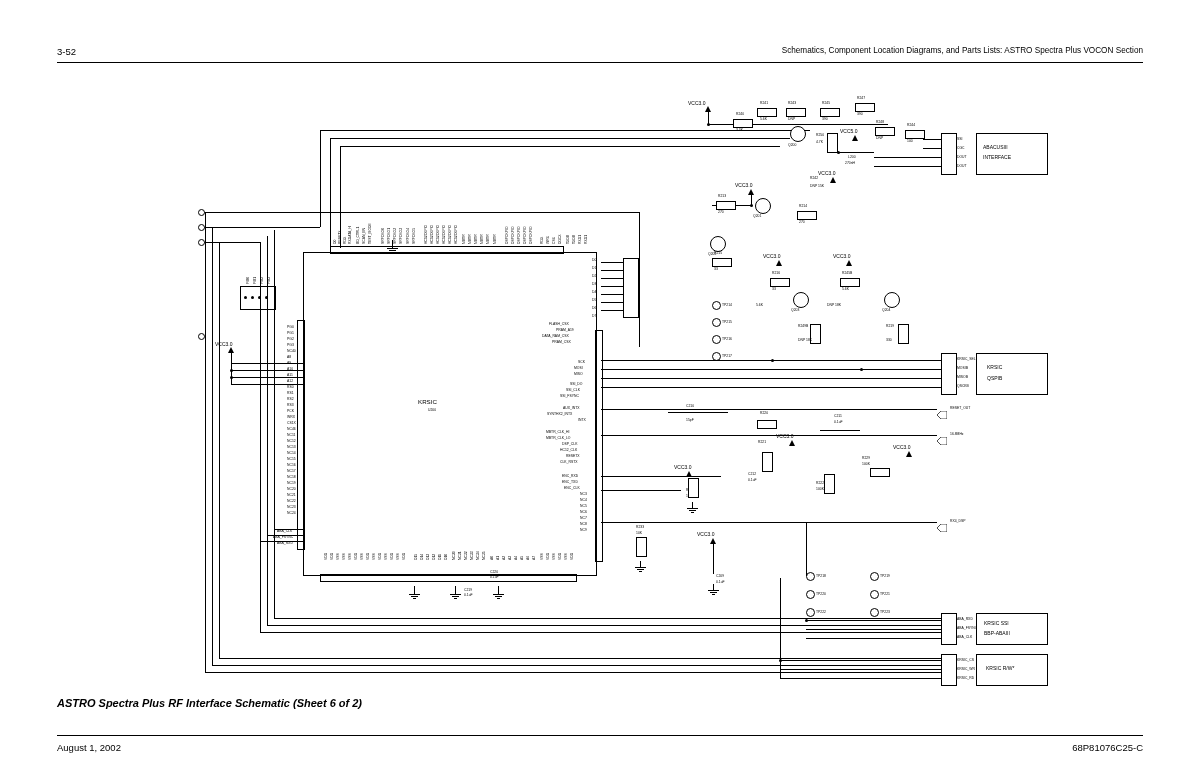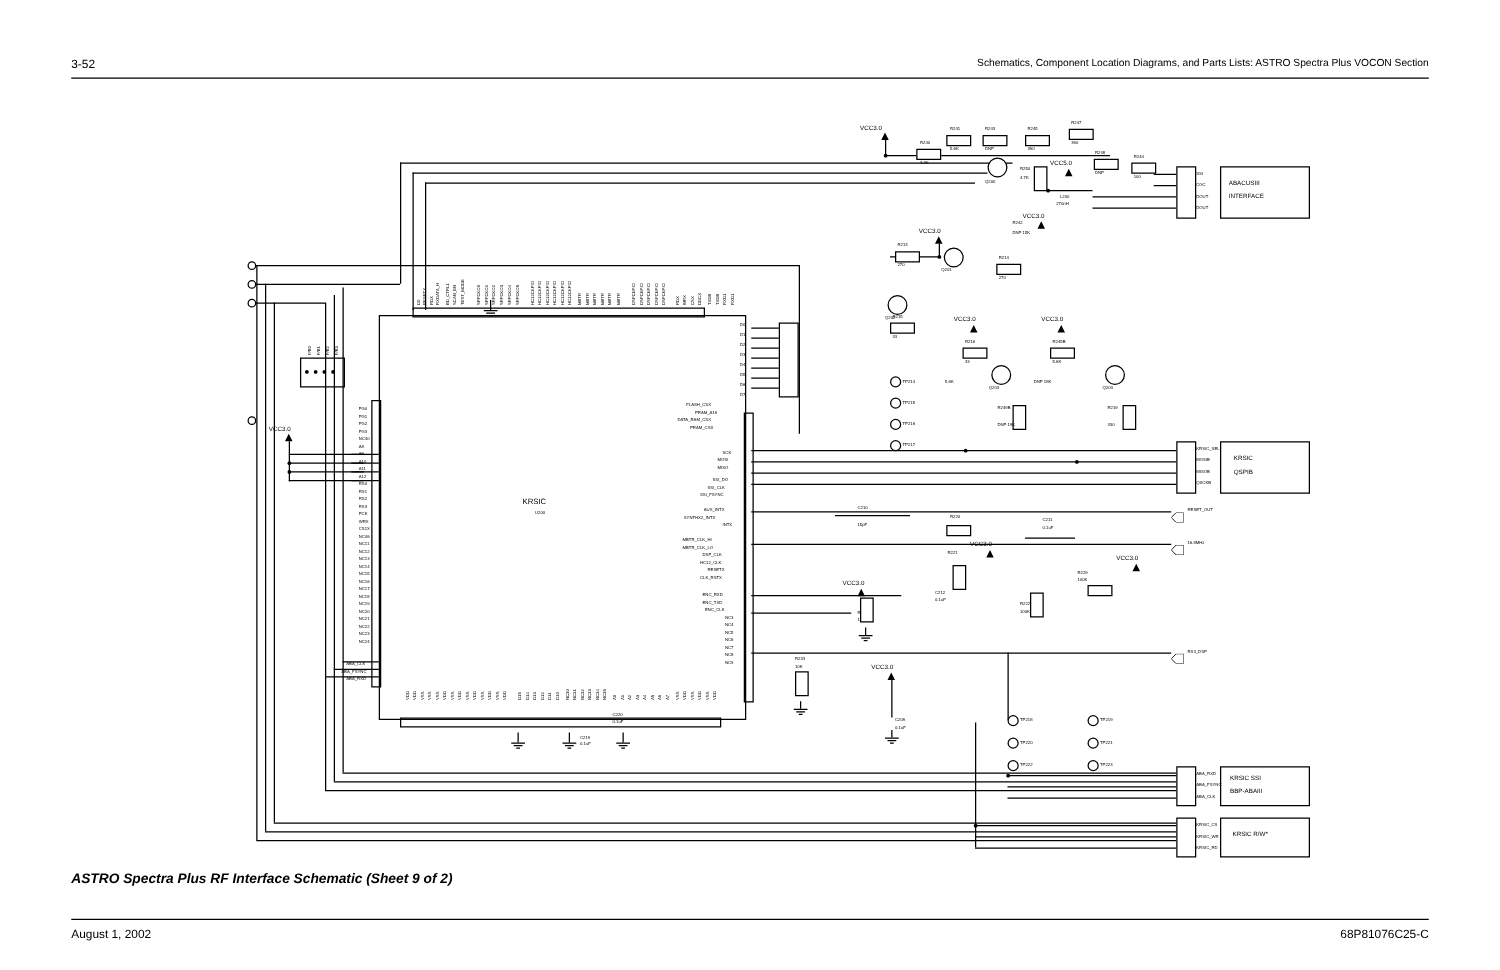--- a/index.html
+++ b/index.html
@@ -46,21 +46,21 @@
 </head>
 <body>
 
 <div class="page">
 
   <div class="hdr-left">3-52</div>
   <div class="hdr-right">Schematics, Component Location Diagrams, and Parts Lists: ASTRO Spectra Plus VOCON Section</div>
   <div class="hdr-rule"></div>
 
   <div class="ftr-rule"></div>
-  <div class="caption">ASTRO Spectra Plus RF Interface Schematic (Sheet 9 of 2)</div>
+  <div class="caption">ASTRO Spectra Plus RF Interface Schematic (Sheet 6 of 2)</div>
   <div class="ftr-left">August 1, 2002</div>
   <div class="ftr-right">68P81076C25-C</div>
 
   <div class="box" style="left:303px;top:252px;width:292px;height:322px;"></div>
   <div class="lbl7" style="left:418px;top:398px;">KRSIC</div>
   <div class="lbl" style="left:428px;top:408px;">U200</div>
 
   <div class="box" style="left:297px;top:320px;width:6px;height:228px;"></div>
   <div class="box" style="left:595px;top:330px;width:6px;height:230px;"></div>
   <div class="box" style="left:330px;top:246px;width:232px;height:6px;"></div>

